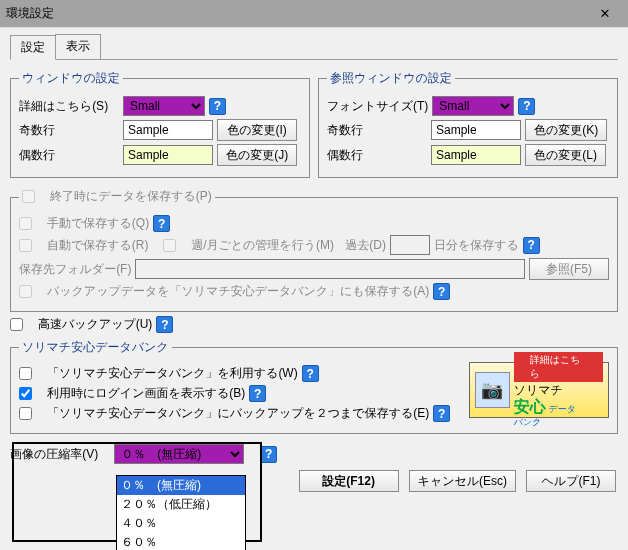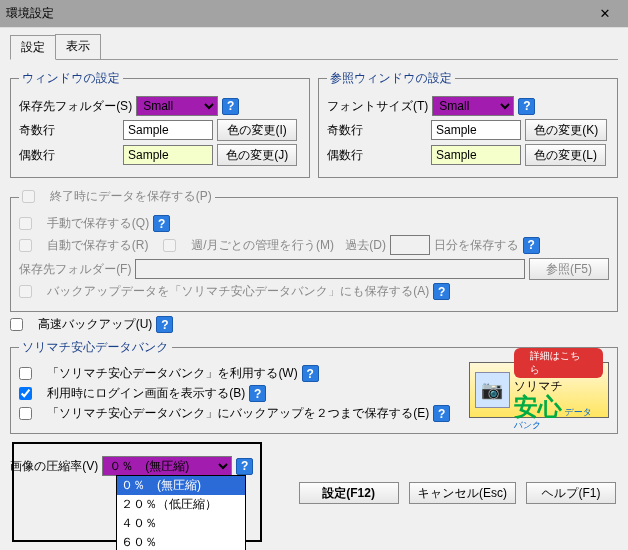--- a/index.html
+++ b/index.html
@@ -82,35 +82,35 @@
     border:1px solid #666;
     background:linear-gradient(#fff8d8,#ffe560);
     display:flex; align-items:center; gap:4px;
     padding:3px 5px;
     font-size:10px;
   }
   .ad .icon {
     width:36px;height:36px;background:#cfe4ff;border:1px solid #88a;
     display:flex;align-items:center;justify-content:center;font-size:18px;
   }
-  .ad .big { color:#0a4; font-size:24px; font-weight:bold; line-height:1;}
+  .ad .big { color:#0a4; font-size:16px; font-weight:bold; line-height:1;}
   .highlight-box {
     position:absolute;
     border:2px solid #000;
     pointer-events:none;
   }
   .dropdown-open {
     position:absolute;
     background:#fff; border:1px solid #000;
     font-size:12px;
     z-index:50;
   }
   .dropdown-open div { padding:1px 6px 1px 4px; white-space:pre; }
   .dropdown-open div.sel { background:#2b6bd8; color:#fff; }
-  .compress-row { display:flex; align-items:center; gap:4px; margin-top:22px;}
+  .compress-row { display:flex; align-items:center; gap:16px; margin-top:10px;}
 </style>
 </head>
 <body>
 
 <div class="titlebar">
   <span>環境設定</span>
   <div class="closebtn">
     <span>✕</span>
   </div>
 </div>
@@ -119,21 +119,21 @@
 
   <div class="tabs">
     <div class="tab active">設定</div>
     <div class="tab">表示</div>
   </div>
 
   <div class="two-col">
     <fieldset>
       <legend>ウィンドウの設定</legend>
       <div class="row">
-        <label class="lbl">保存先フォルダー(S)</label>
+        <label class="lbl">詳細はこちら(S)</label>
         <select style="width:82px">
           <option>Small</option>
         </select>
         <span class="help">?</span>
       </div>
       <div class="row">
         <label class="lbl">奇数行</label>
         <span class="sample-odd">Sample</span>
         <button class="btn">色の変更(I)</button>
       </div>
@@ -237,21 +237,21 @@
     <div class="row">
       <label class="chk">
         <input type="checkbox" style="">
           <span>「ソリマチ安心データバンク」にバックアップを２つまで保存する(E)</span>
       </label>
       <span class="help">?</span>
     </div>
     <div class="ad" style="position:absolute; right:8px; top:6px;">
       <div class="icon">📷</div>
       <div>
-        <div style="background:#d33;color:#fff;padding:1px 16px;border-radius:6px">詳細はこちら</div>
+        <div style="background:#d33;color:#fff;padding:1px 16px;border-radius:0">詳細はこちら</div>
         <div style="font-size:12px">ソリマチ</div>
         <span class="big">安心</span>
         <span style="font-size:9px;color:#06c;white-space:pre">データ
 バンク</span>
       </div>
     </div>
   </fieldset>
 
   <div class="compress-row">
     <span>画像の圧縮率(V)</span>

